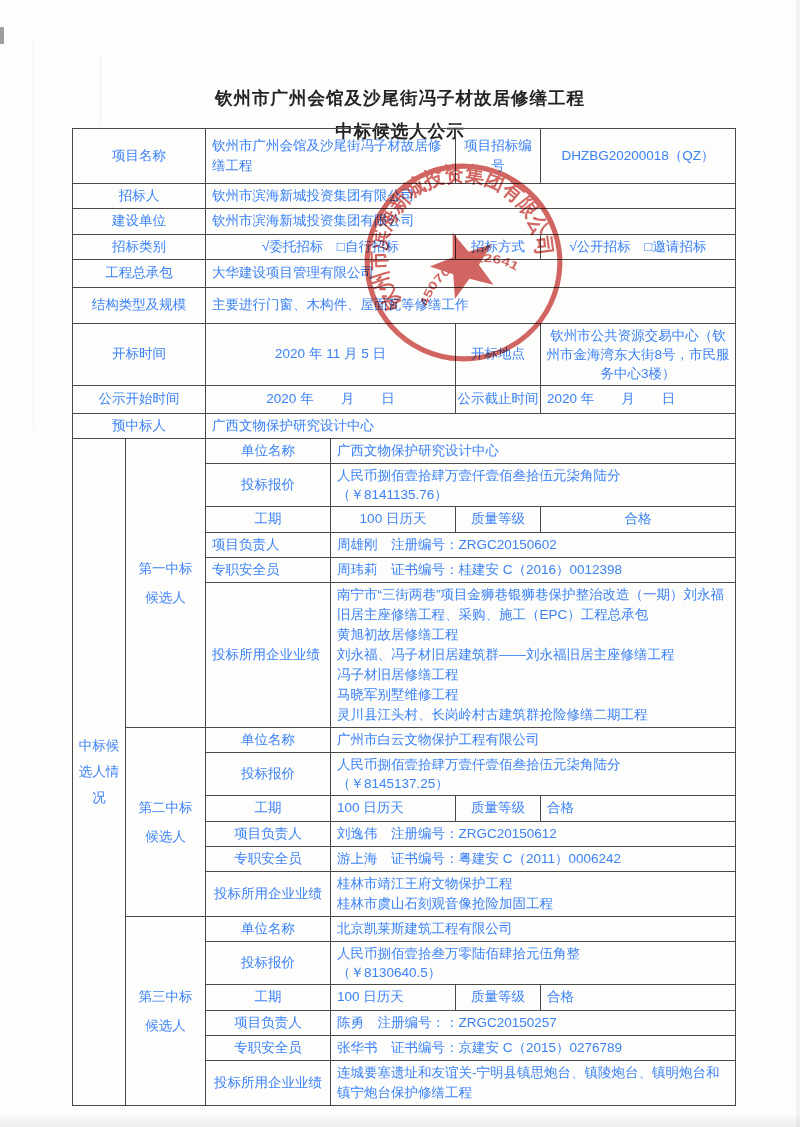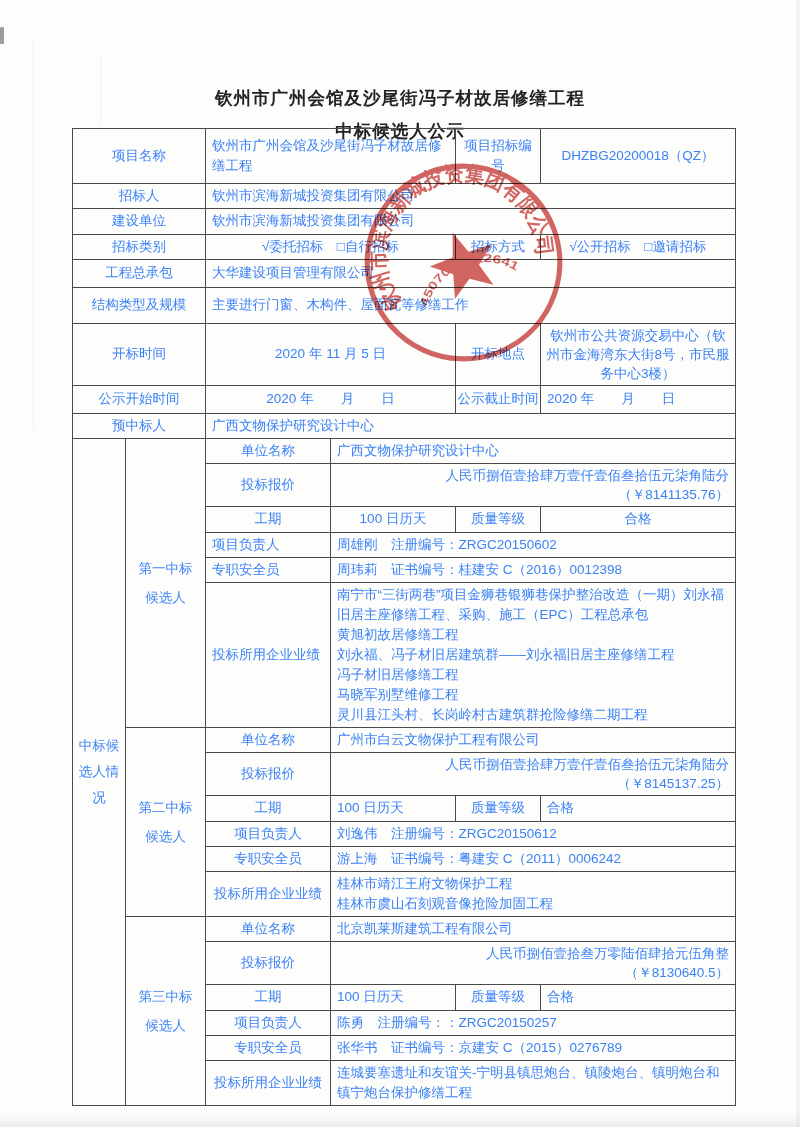--- a/index.html
+++ b/index.html
@@ -28,21 +28,21 @@
     font-size:13.5px;line-height:1.5;color:#3b82f6;
   }
   table.doc td{
     border:1px solid #4a4a4a;
     padding:2px 6px;vertical-align:middle;
     overflow:hidden;
   }
   td.c{text-align:center;}
   td.l{text-align:left;padding-left:9px;}
   td.perf{line-height:20px;padding:4px 8px;vertical-align:middle;}
-  td.price{line-height:19px;padding:2px 8px;text-align:right;}
+  td.price{line-height:19px;padding:2px 8px;}
   .vlabel{text-align:center;padding:2px 5px !important;line-height:26px;}
   .rank{text-align:center;padding:2px 10px !important;line-height:29px;}
   
   .seal{position:absolute;left:361px;top:160px;width:205px;height:205px;
     opacity:0.82;mix-blend-mode:multiply;pointer-events:none;
     transform:rotate(-20deg);}
 </style>
 </head>
 <body>
 

